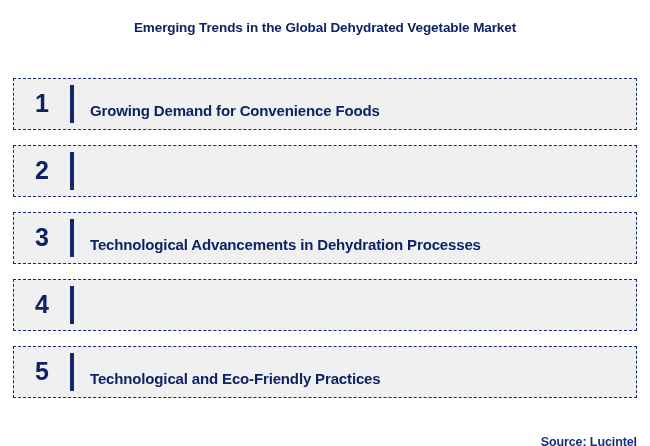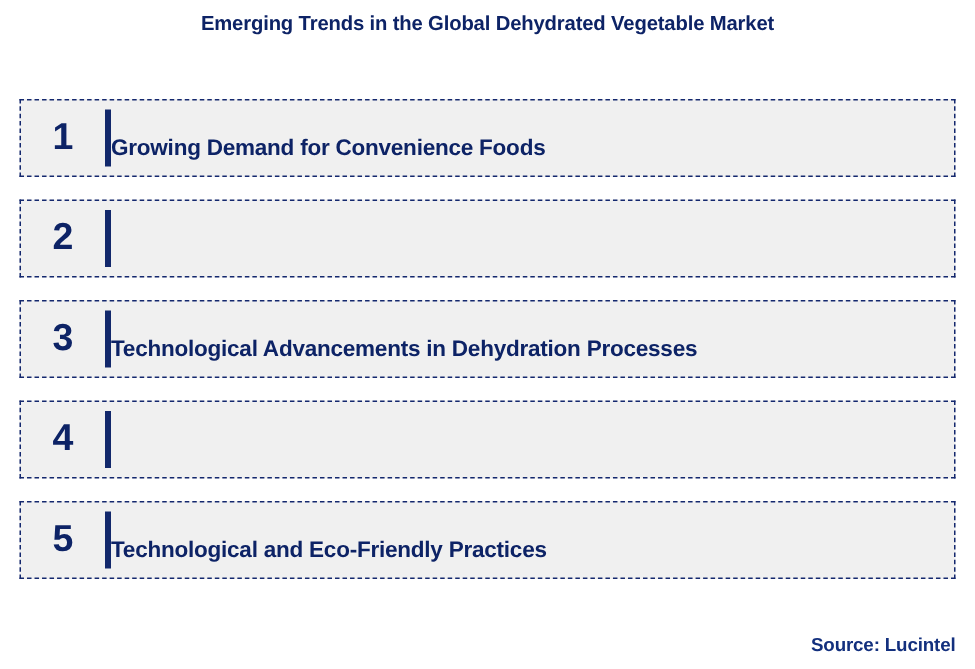--- a/index.html
+++ b/index.html
@@ -10,21 +10,21 @@
     width: 650px;
     height: 446px;
     background: #ffffff;
     font-family: "Liberation Sans", sans-serif;
     overflow: hidden;
     position: relative;
   }
   .page {
     position: absolute;
     left: 0;
-    top: 0;
+    top: 12px;
     width: 650px;
     height: 346px;
     box-sizing: border-box;
     text-decoration: underline;
   }
   .title {
     position: absolute;
     left: 0;
     top: 8px;
     width: 650px;
@@ -64,20 +64,21 @@
     flex: 0 0 auto;
     padding-bottom: 2px;
   }
   .trend-divider {
     width: 4px;
     height: 38px;
     background: #12286b;
     flex: 0 0 auto;
   }
   .trend-label {
+    padding-left: 16px;
     font-size: 15px;
     font-weight: bold;
     color: #0d2366;
     letter-spacing: -0.15px;
     white-space: nowrap;
     margin-top: 12px;
   }
   .source {
     position: absolute;
     right: 13px;

